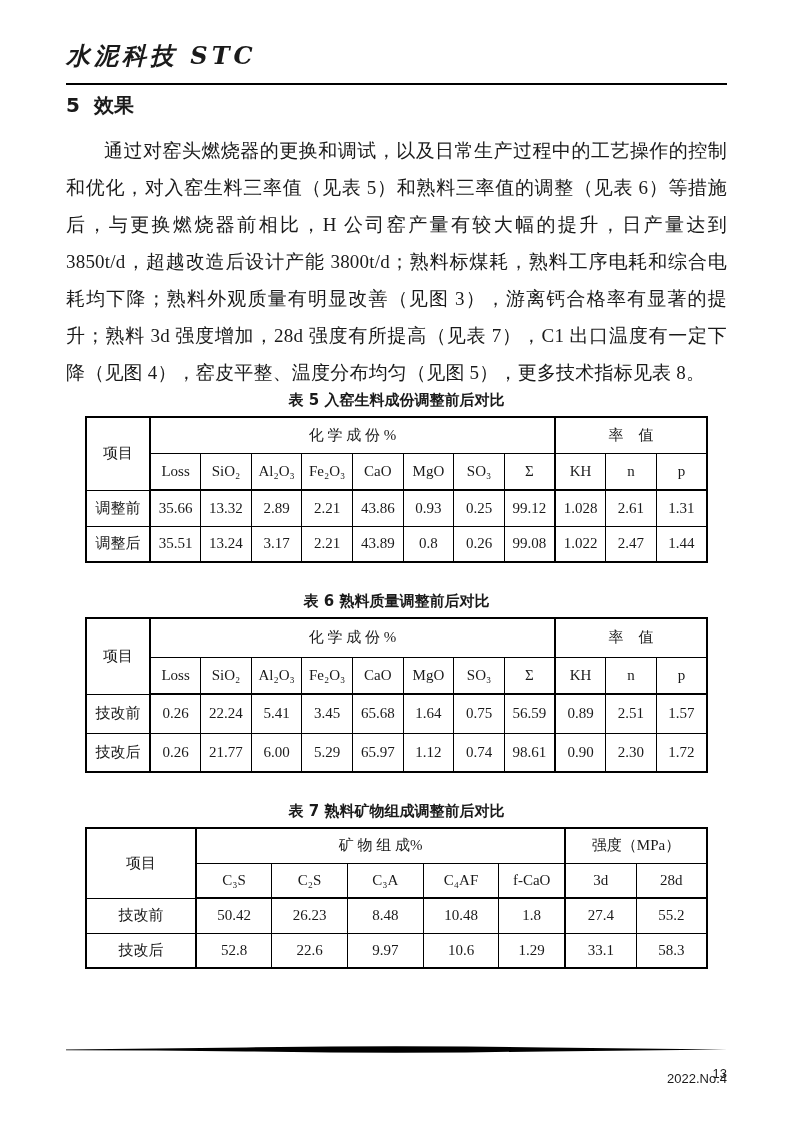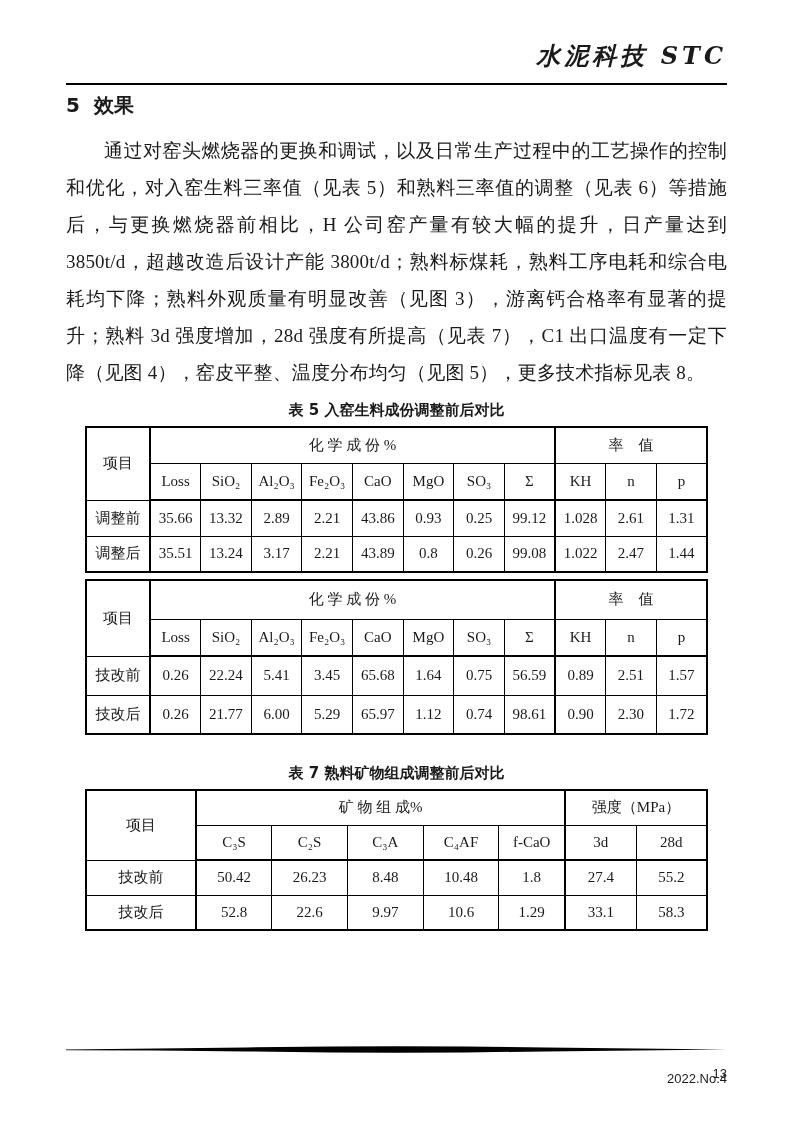--- a/index.html
+++ b/index.html
@@ -10,21 +10,21 @@
     margin: 0 auto;
     background: #ffffff;
     color: #1a1a1a;
     font-family: "Liberation Serif", serif;
     overflow: hidden;
   }
   .content { padding: 0 66px; }
 
   .journal-title {
     margin-top: 40px;
-    text-align: right;
+    text-align: left;
     font-family: "DejaVu Serif", serif;
     font-style: italic;
     font-weight: 600;
     font-size: 24px;
     letter-spacing: 4px;
   }
   .header-rule {
     margin-top: 11px;
     border-top: 2.5px solid #000;
   }
@@ -47,21 +47,21 @@
     text-indent: 2em;
     letter-spacing: 0.2px;
   }
 
   .tbl-caption {
     font-family: "DejaVu Sans", sans-serif;
     font-weight: bold;
     font-size: 15px;
     text-align: center;
   }
-  .cap-5 { margin-top: 10px; }
+  .cap-5 { }
   .cap-6 { margin-top: 29px; }
   .cap-7 { margin-top: 29px; }
 
   table.data {
     margin: 6px auto 0 auto;
     border-collapse: collapse;
     table-layout: fixed;
     width: 623px;
     font-size: 15px;
     text-align: center;
@@ -177,20 +177,21 @@
         <td>0.8</td>
         <td>0.26</td>
         <td class="br2">99.08</td>
         <td>1.022</td>
         <td>2.47</td>
         <td>1.44</td>
       </tr>
     </tbody>
       </table>
 
+    <div class="tbl-caption cap-6">表 6 熟料质量调整前后对比</div>
     <table class="data t6">
       <colgroup>
         <col class="c-item5">
           <col>
           <col>
           <col>
           <col>
           <col>
           <col>
           <col>

